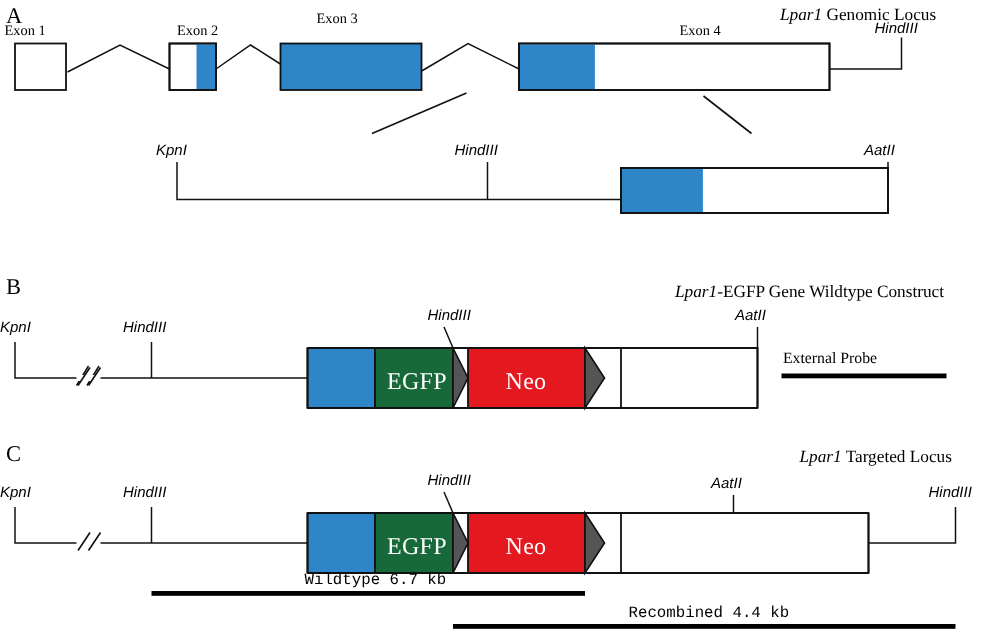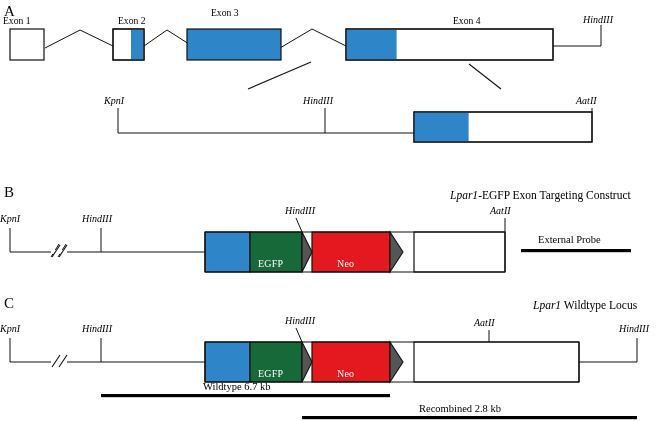--- a/index.html
+++ b/index.html
@@ -42,33 +42,33 @@
   }
   .panel-title .ital {
     font-style: italic;
   }
   .exon-label {
     font-size: 9.6px;
   }
   .enzyme {
     font-size: 10px;
     font-style: italic;
-    font-family: Liberation Serif, serif;
+    font-family: Liberation Sans, sans-serif;
   }
   .box-text {
-    font-size: 10px;
+    font-size: 16px;
     color: #ffffff;
     letter-spacing: 0.2px;
-    margin-top: 12px;
   }
   .probe-label {
     font-size: 10.5px;
   }
   .band-label {
     font-size: 10.5px;
+    font-family: Liberation Mono, monospace;
   }
 </style>
 </head>
 <body>
 
 <div class="figure">
 
   <svg class="canvas" viewBox="0 0 658 421">
 
     <g stroke="#111" stroke-width="1" fill="none">
@@ -162,53 +162,54 @@
     <path d="M205,342 L205,382 M579,342 L579,382" stroke="#111" stroke-width="1.2" fill="none"></path>
     <path d="M302,342 L296,328" stroke="#111" stroke-width="1" fill="none"></path>
     <path d="M489,342 L489,330" stroke="#111" stroke-width="1" fill="none"></path>
     <path d="M579,362 L637,362 L637,338" stroke="#111" stroke-width="1" fill="none"></path>
 
     <rect x="101" y="394" width="289" height="3.2" fill="#000000"></rect>
     <rect x="302" y="416" width="335" height="3.2" fill="#000000"></rect>
   </svg>
 
   <div class="lbl panel-letter" style="left:4px; top:4px;">A</div>
+  <div class="lbl panel-title" style="left:520px; top:5px;"><span class="ital">Lpar1</span><span> Genomic Locus</span></div>
 
   <div class="lbl exon-label" style="left:3px; top:16px;">Exon 1</div>
   <div class="lbl exon-label" style="left:105px; top:16px;margin-left:13px;">Exon 2</div>
   <div class="lbl exon-label" style="left:211px; top:8px;">Exon 3</div>
   <div class="lbl exon-label" style="left:437px; top:16px;margin-left:16px;">Exon 4</div>
 
   <div class="lbl enzyme" style="left:583px; top:15px;">HindIII</div>
 
   <div class="lbl enzyme" style="left:104px; top:96px;">KpnI</div>
   <div class="lbl enzyme" style="left:303px; top:96px;">HindIII</div>
   <div class="lbl enzyme" style="left:576px; top:96px;">AatII</div>
 
   <div class="lbl panel-letter" style="left:4px; top:185px;">B</div>
-  <div class="lbl panel-title" style="left:450px; top:190px;"><span class="ital">Lpar1</span><span>-EGFP Exon Targeting Construct</span></div>
+  <div class="lbl panel-title" style="left:450px; top:190px;"><span class="ital">Lpar1</span><span>-EGFP Gene Wildtype Construct</span></div>
 
   <div class="lbl enzyme" style="left:0px; top:214px;">KpnI</div>
   <div class="lbl enzyme" style="left:82px; top:214px;">HindIII</div>
   <div class="lbl enzyme" style="left:285px; top:206px;">HindIII</div>
   <div class="lbl enzyme" style="left:490px; top:206px;">AatII</div>
 
   <div class="lbl box-text" style="left:258px; top:247px;">EGFP</div>
   <div class="lbl box-text" style="left:337px; top:247px;">Neo</div>
 
-  <div class="lbl probe-label" style="left:522px; top:235px;margin-left:16px;">External Probe</div>
+  <div class="lbl probe-label" style="left:522px; top:235px;">External Probe</div>
 
   <div class="lbl panel-letter" style="left:4px; top:296px;">C</div>
-  <div class="lbl panel-title" style="left:533px; top:300px;"><span class="ital">Lpar1</span><span> Wildtype Locus</span></div>
+  <div class="lbl panel-title" style="left:533px; top:300px;"><span class="ital">Lpar1</span><span> Targeted Locus</span></div>
 
   <div class="lbl enzyme" style="left:0px; top:324px;">KpnI</div>
   <div class="lbl enzyme" style="left:82px; top:324px;">HindIII</div>
   <div class="lbl enzyme" style="left:285px; top:316px;">HindIII</div>
   <div class="lbl enzyme" style="left:474px; top:318px;">AatII</div>
   <div class="lbl enzyme" style="left:619px; top:324px;">HindIII</div>
 
   <div class="lbl box-text" style="left:258px; top:357px;">EGFP</div>
   <div class="lbl box-text" style="left:337px; top:357px;">Neo</div>
 
   <div class="lbl band-label" style="left:203px; top:382px;">Wildtype 6.7 kb</div>
-  <div class="lbl band-label" style="left:419px; top:404px;">Recombined 2.8 kb</div>
+  <div class="lbl band-label" style="left:419px; top:404px;">Recombined 4.4 kb</div>
 
 </div>
 
 </body></html>

